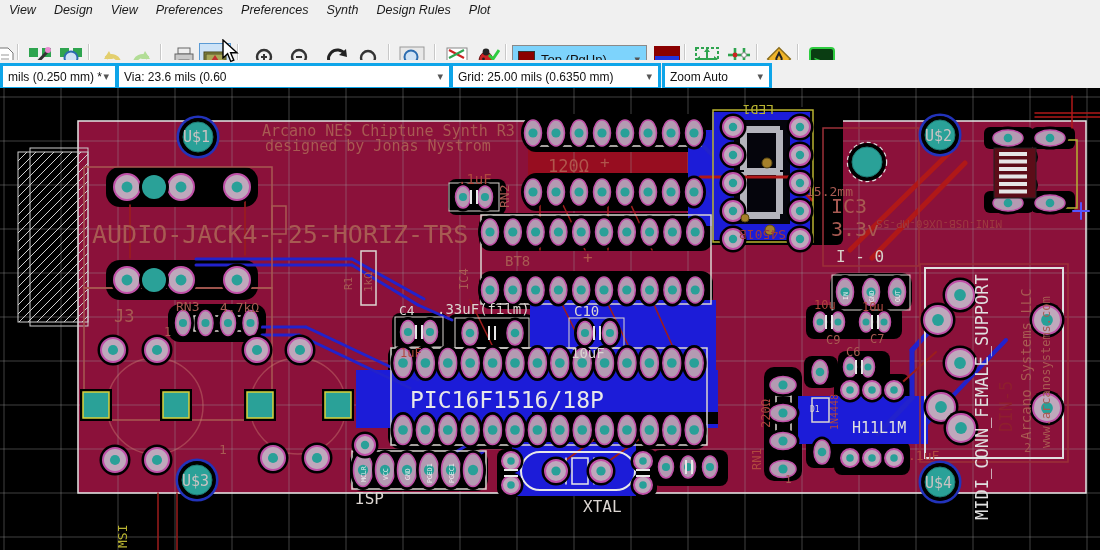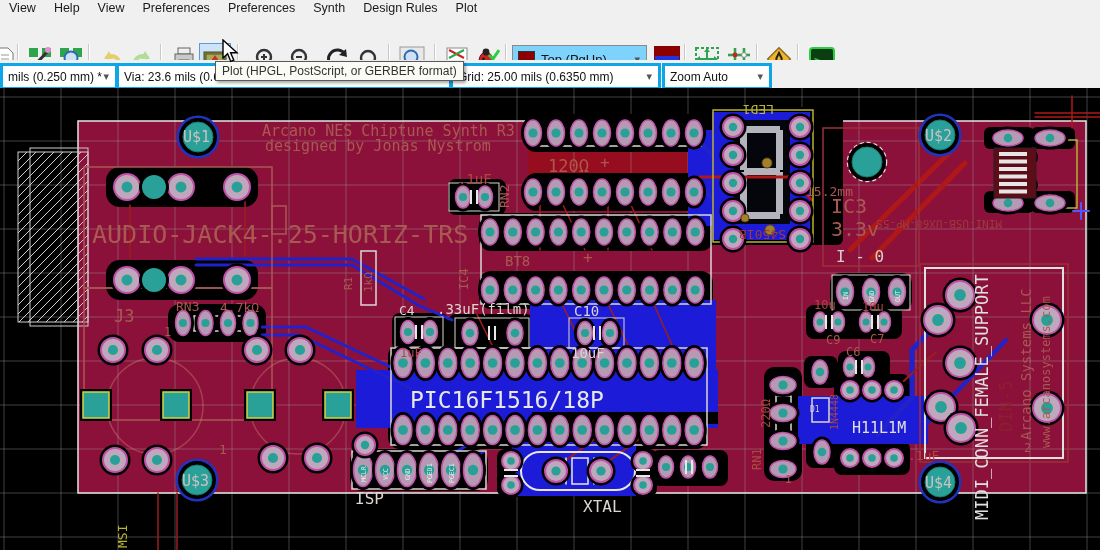--- a/index.html
+++ b/index.html
@@ -1,20 +1,20 @@
 <!DOCTYPE html>
 <html><head>
 <meta charset="utf-8">
 <style>
   html,body{margin:0;padding:0;background:#222;}
   #window{position:relative;width:1100px;height:550px;background:#f0f0f0;overflow:hidden;
           font-family:"Liberation Sans",sans-serif;}
   
   #menubar{position:absolute;left:0;top:0;width:100%;height:18px;background:#f0f0f0;
-           display:flex;align-items:flex-start;}
+           display:flex;align-items:flex-end;font-style:italic;}
   .menu-item{font-size:12.5px;color:#1a1a1a;padding:1px 9px;cursor:default;}
   
   #toolbar{position:absolute;left:0;top:18px;width:100%;height:42px;background:#f0f0f0;}
   .tb-icon{position:absolute;top:25px;width:30px;height:30px;display:flex;align-items:center;
            justify-content:center;border:1px solid transparent;}
   .tb-icon svg{display:block;}
   .tb-icon.selected{background:#cde3f7;border:1px solid #5b9bd5;}
   .tb-sep{position:absolute;top:26px;width:1px;height:28px;background:#c8c8c8;border-right:1px solid #fff;}
   #layer-combo{position:absolute;left:512px;top:27px;width:133px;height:26px;background:#7dd3fc;
            border:1px solid #8a8a8a;display:flex;align-items:center;font-size:13px;color:#111;}
@@ -34,21 +34,21 @@
   #pcb{position:absolute;left:0;top:0;}
   text{font-family:"DejaVu Sans Mono",monospace;}
   #cursor{position:absolute;left:221px;top:39px;z-index:50;pointer-events:none;}
 </style>
 </head>
 <body>
 
 <div id="window">
   <div id="menubar">
       <div class="menu-item">View</div>
-      <div class="menu-item">Help</div>
+      <div class="menu-item">Design</div>
       <div class="menu-item">View</div>
       <div class="menu-item">Preferences</div>
       <div class="menu-item">Preferences</div>
       <div class="menu-item">Synth</div>
       <div class="menu-item">Design Rules</div>
       <div class="menu-item">Plot</div>
     </div>
   <div id="toolbar">
       <div class="tb-icon" style="left: -12px;">
         <svg width="26" height="26" viewBox="0 0 26 26">
@@ -223,21 +223,20 @@
       </div>
       <div class="combo" style="left: 450px; width: 205px;">
         <span class="txt">Grid: 25.00 mils (0.6350 mm)</span>
         <span class="chev">▾</span>
       </div>
       <div class="combo" style="left: 662px; width: 104px; align-items: center;">
         <span class="txt">Zoom Auto</span>
         <span class="chev">▾</span>
       </div>
     </div>
-  <div id="tooltip">Plot (HPGL, PostScript, or GERBER format)</div>
   <div id="canvas">
     <svg id="pcb" width="1100" height="462" viewBox="0 88 1100 462">
         <g>
           <rect x="78" y="121" width="1008" height="372" fill="#8b113a"></rect>
         </g>
         <g>
           <rect x="528" y="147" width="174" height="38" fill="#970d20"></rect>
         </g>
         <g>
           <line x1="4" y1="88" x2="4" y2="550" stroke="#9a9a9a" stroke-width="1" opacity="0.42"></line>

